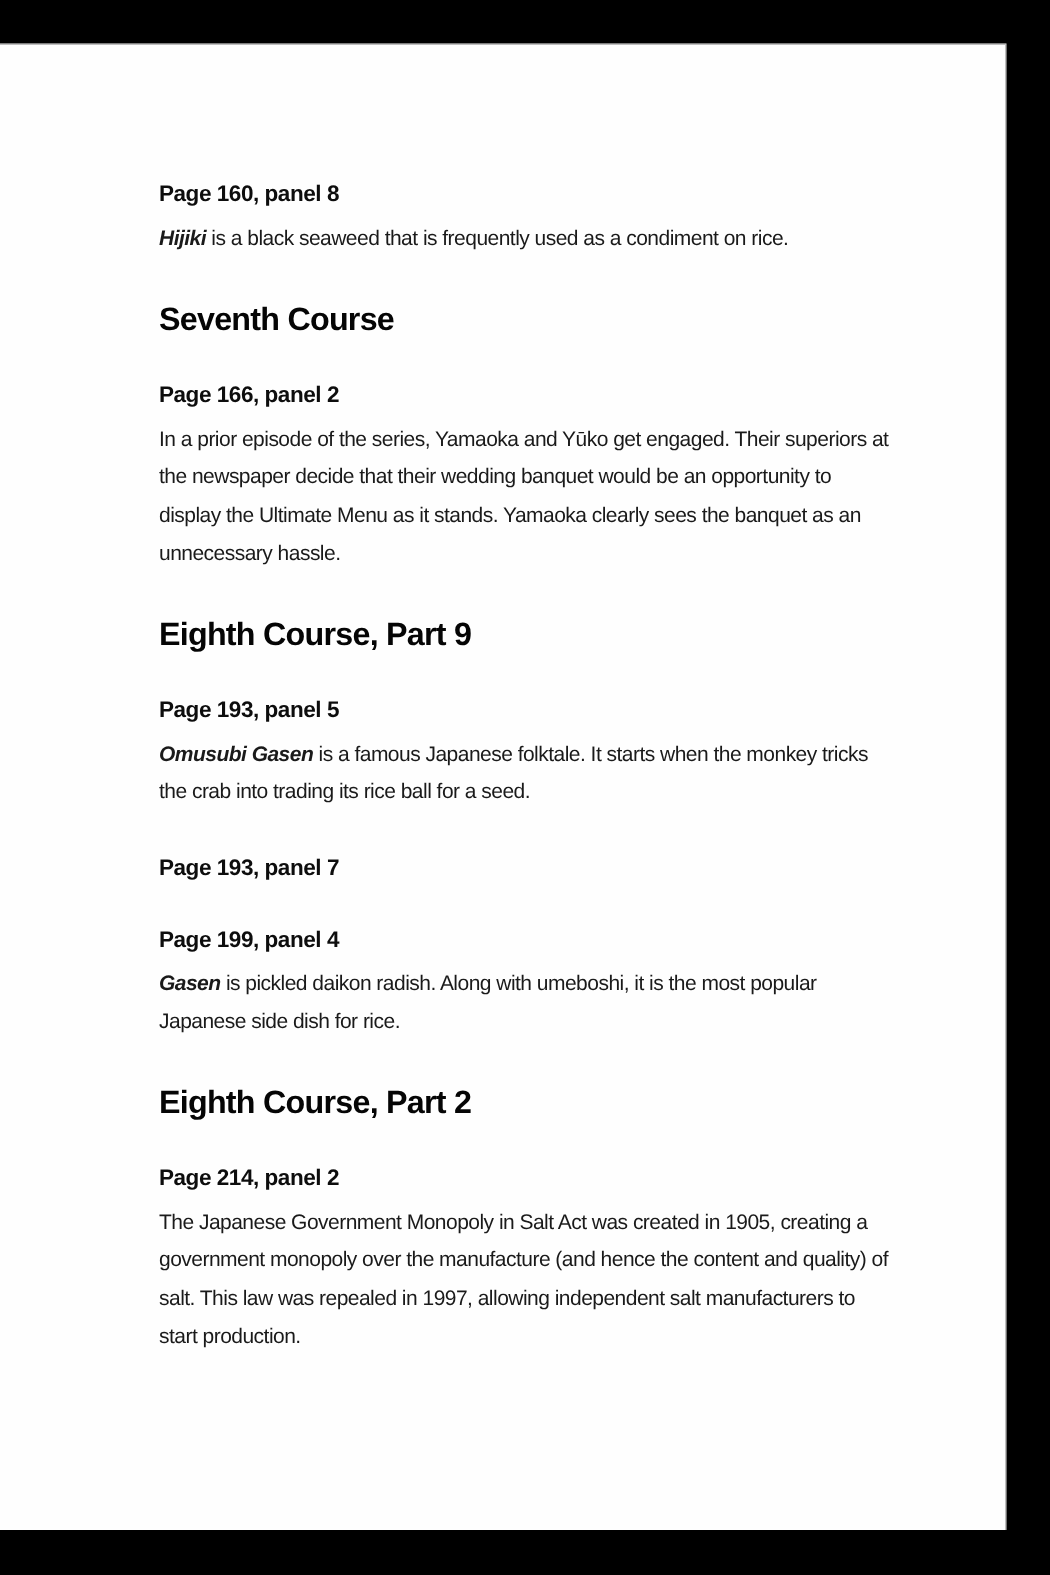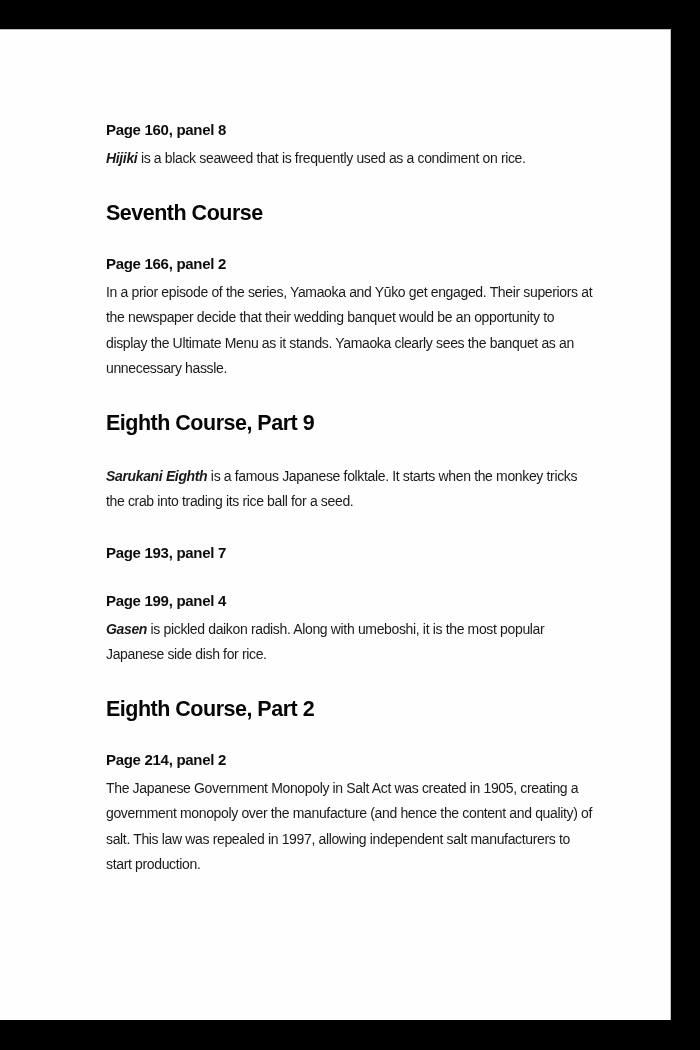--- a/index.html
+++ b/index.html
@@ -77,21 +77,22 @@
       <h2 class="course-heading">Seventh Course</h2>
       <div class="entry">
         <h3>Page 166, panel 2</h3>
         <p><i></i><span>In a prior episode of the series, Yamaoka and Yūko get engaged. Their superiors at the newspaper decide that their wedding banquet would be an opportunity to display the Ultimate Menu as it stands. Yamaoka clearly sees the banquet as an unnecessary hassle.</span></p>
       </div>
     </section>
 
     <section>
       <h2 class="course-heading">Eighth Course, Part 9</h2>
       <div class="entry">
-        <p><i>Sarukani Eighth</i><span> is a famous Japanese folktale. It starts when the monkey tricks the crab into trading its rice ball for a seed.</span></p>
+        <h3>Page 193, panel 5</h3>
+        <p><i>Omusubi Gasen</i><span> is a famous Japanese folktale. It starts when the monkey tricks the crab into trading its rice ball for a seed.</span></p>
       </div>
       <div class="entry">
         <h3>Page 193, panel 7</h3>
       </div>
       <div class="entry">
         <h3>Page 199, panel 4</h3>
         <p><i>Gasen</i><span> is pickled daikon radish. Along with umeboshi, it is the most popular Japanese side dish for rice.</span></p>
       </div>
     </section>
 

